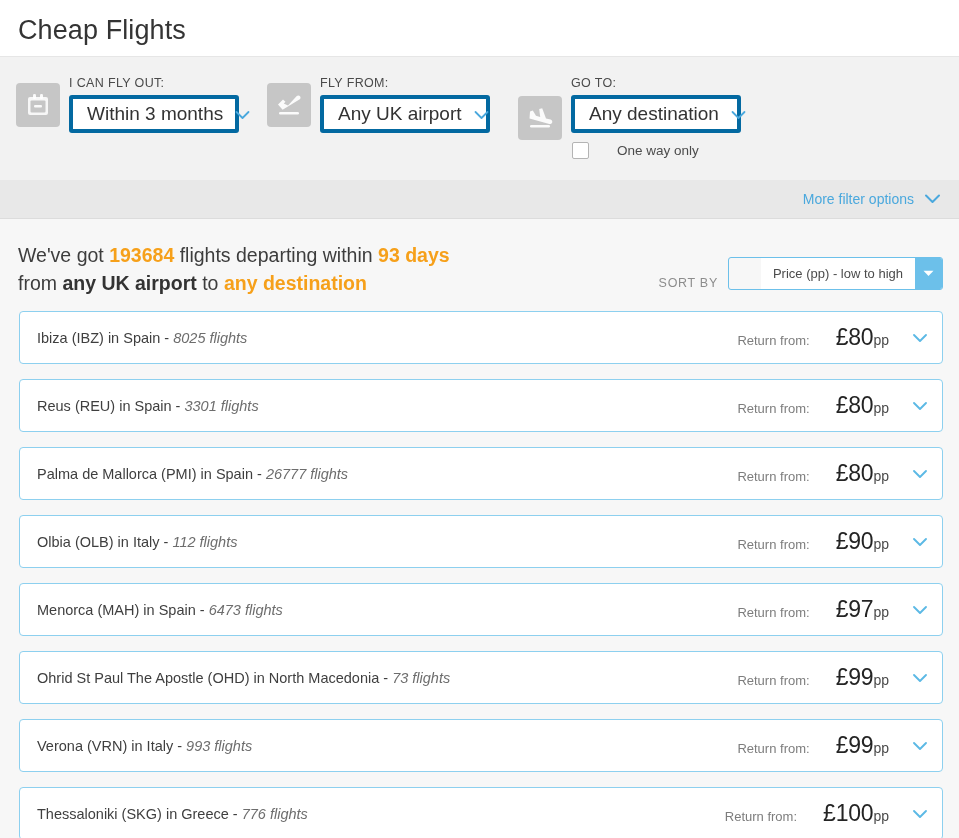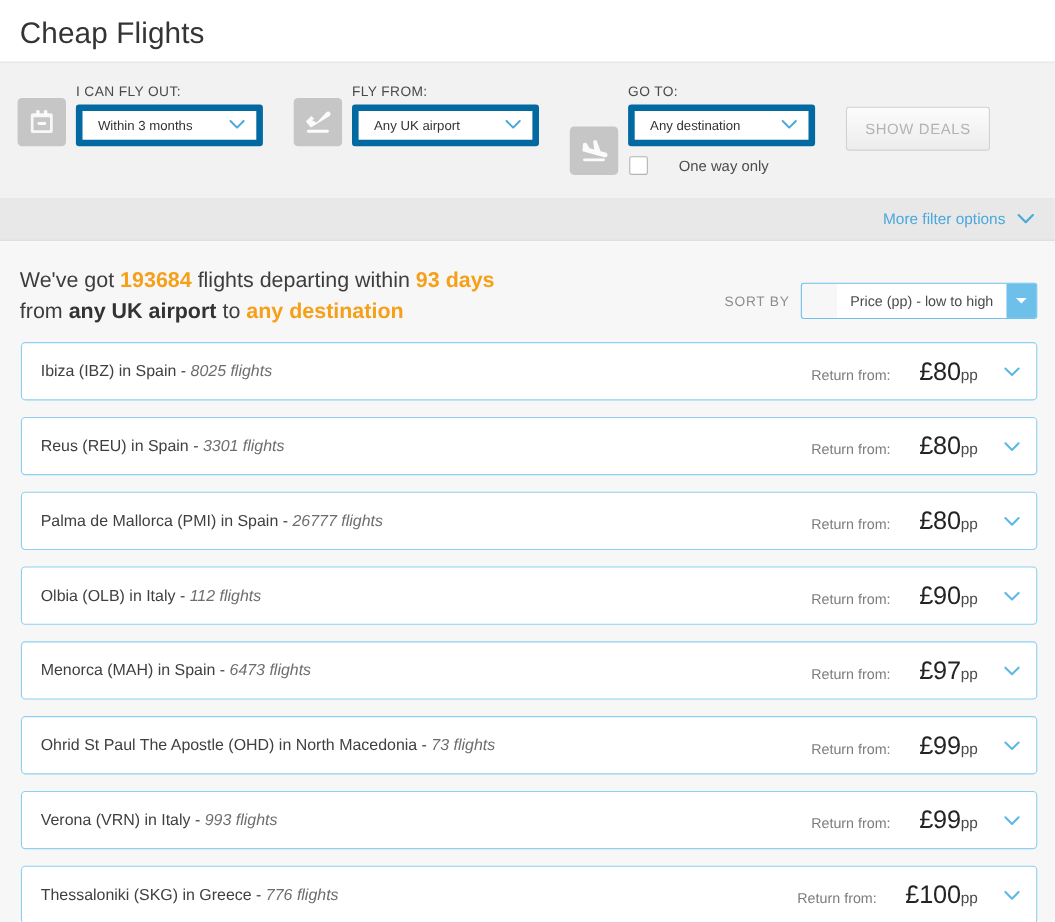--- a/index.html
+++ b/index.html
@@ -32,21 +32,21 @@
     position: relative;
     padding-top: 19px;
   }
   .filter-row {
     display: flex;
     align-items: flex-start;
     padding-left: 16px;
   }
   .filter-group {
     display: flex;
-    align-items: flex-end;
+    align-items: center;
     margin-right: 28px;
     position: relative;
   }
   .filter-icon {
     width: 44px;
     height: 44px;
     background: #c6c6c6;
     border-radius: 4px;
     display: flex;
     align-items: center;
@@ -60,26 +60,26 @@
     font-size: 12.5px;
     color: #4a4a4a;
     font-weight: 400;
     letter-spacing: 0.35px;
     margin-bottom: 5px;
     line-height: 14px;
   }
   .select-box {
     height: 38px;
     background: #ffffff;
-    border: 6px solid #0369a1;
+    border: 4px solid #0369a1;
     border-radius: 3px;
     display: flex;
     align-items: center;
     padding: 0 10px 0 14px;
-    font-size: 12px;
+    font-size: 19px;
     color: #333;
     position: relative;
     cursor: pointer;
   }
   .select-box .sel-val { flex: 1; white-space: nowrap; }
   .chev {
     margin-left: 12px;
     display: inline-block;
     flex: none;
   }
@@ -159,21 +159,21 @@
     line-height: 28px;
     color: #3d3d3d;
     font-weight: 400;
     max-width: 620px;
   }
   .hl { color: #f6a01a; font-weight: 700; }
   .bold { font-weight: 700; color: #333; }
 
   .sortwrap {
     display: flex;
-    align-items: center;
+    align-items: flex-end;
     margin-top: 16px;
   }
   .sort-label {
     font-size: 12.5px;
     color: #8d8d8d;
     letter-spacing: 0.7px;
     margin-right: 10px;
   }
   .sort-select {
     display: flex;
@@ -320,21 +320,20 @@
               </svg>
           </span>
         </div>
         <div class="oneway">
           <span class="checkbox"></span>
           <span class="oneway-label">One way only</span>
         </div>
       </div>
     </div>
 
-    <div class="show-deals">SHOW DEALS</div>
 
   </div>
 </div>
 
 <div class="more-strip">
   <div class="more-link">
     <span>More filter options</span>
     <span class="chev">
       <svg width="17" height="11" viewBox="0 0 17 11">
           <path d="M2 2.5 L8.5 9 L15 2.5" fill="none" stroke="#4aa8dd" stroke-width="2" stroke-linecap="round" stroke-linejoin="round"></path>

